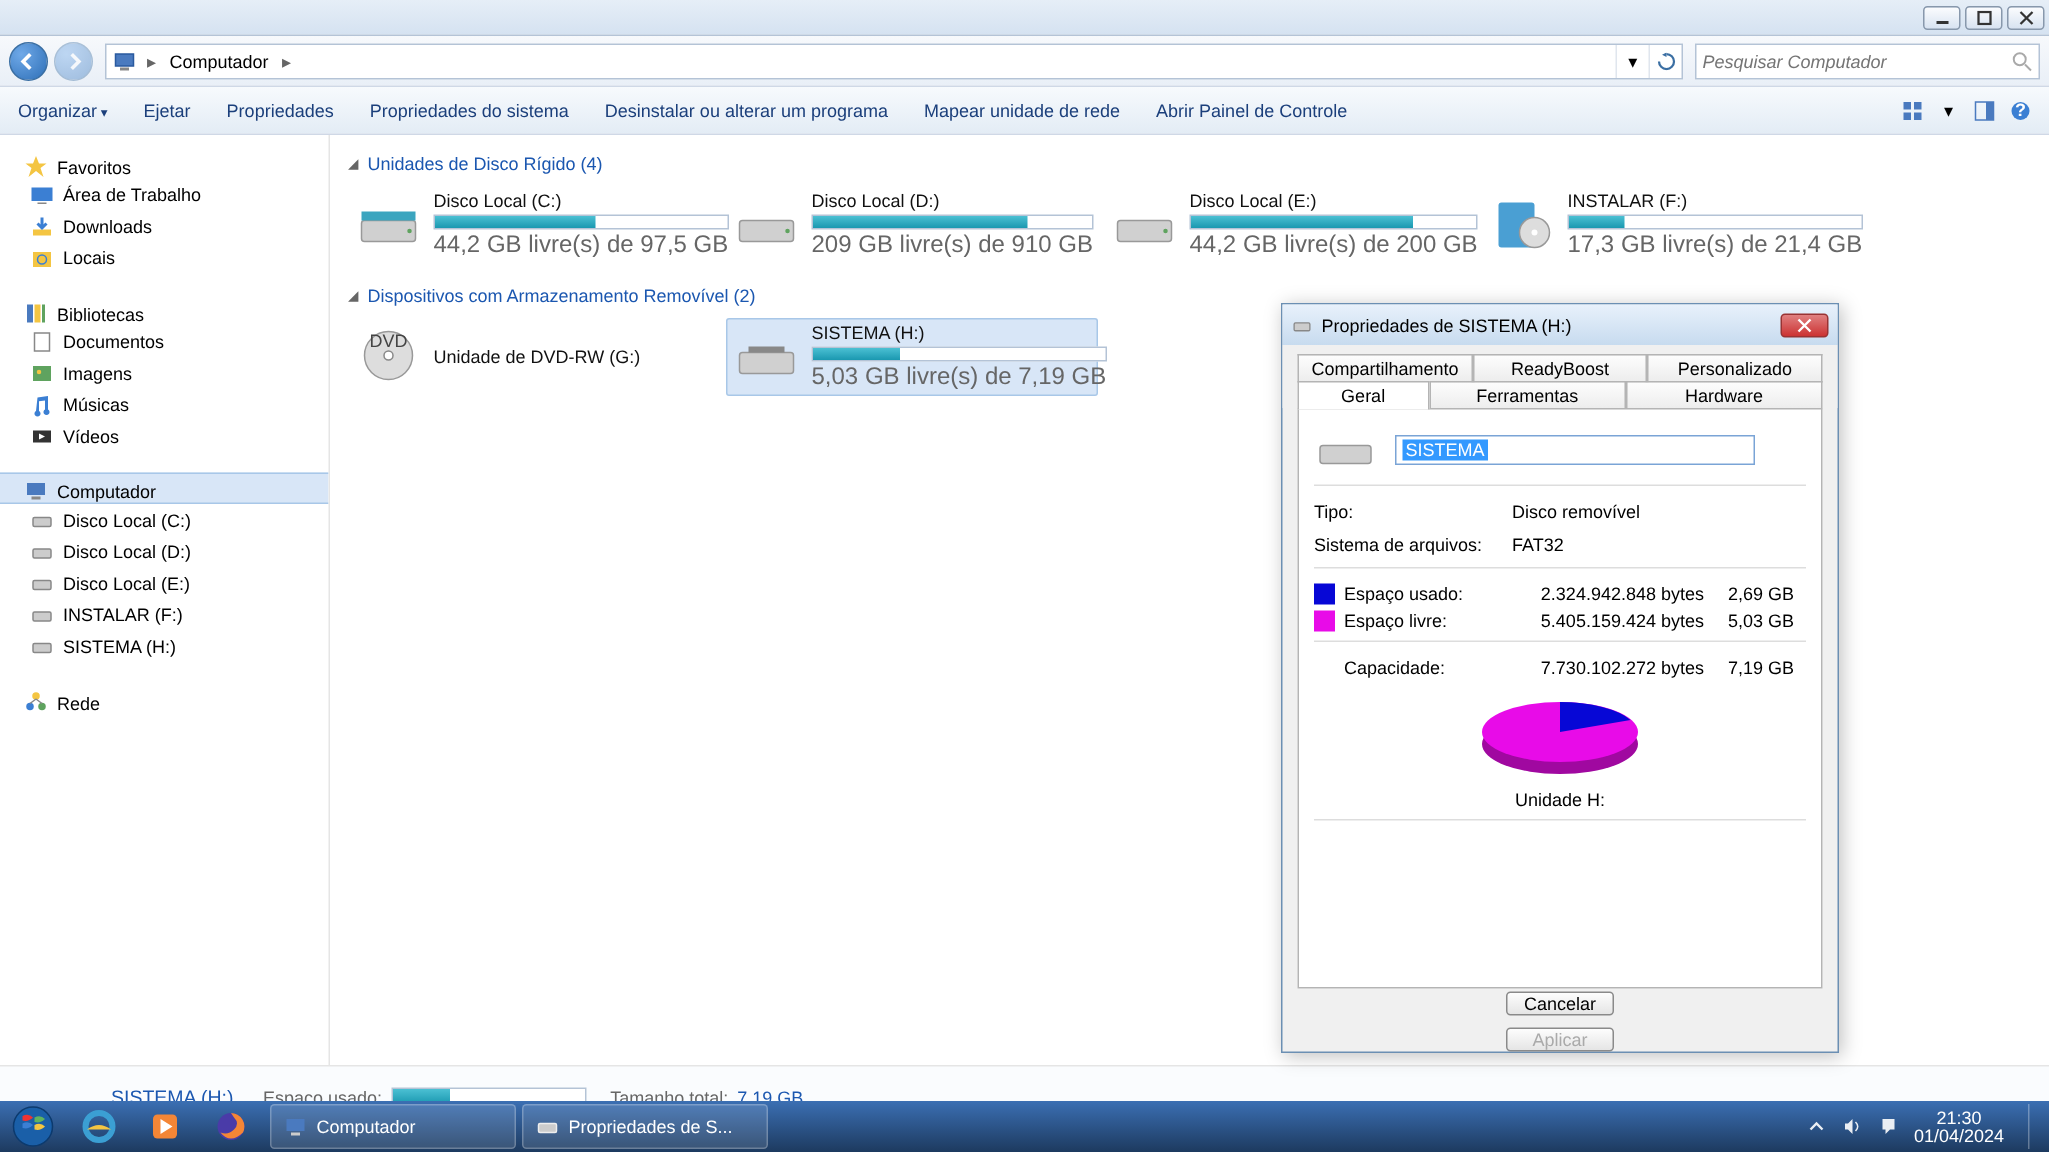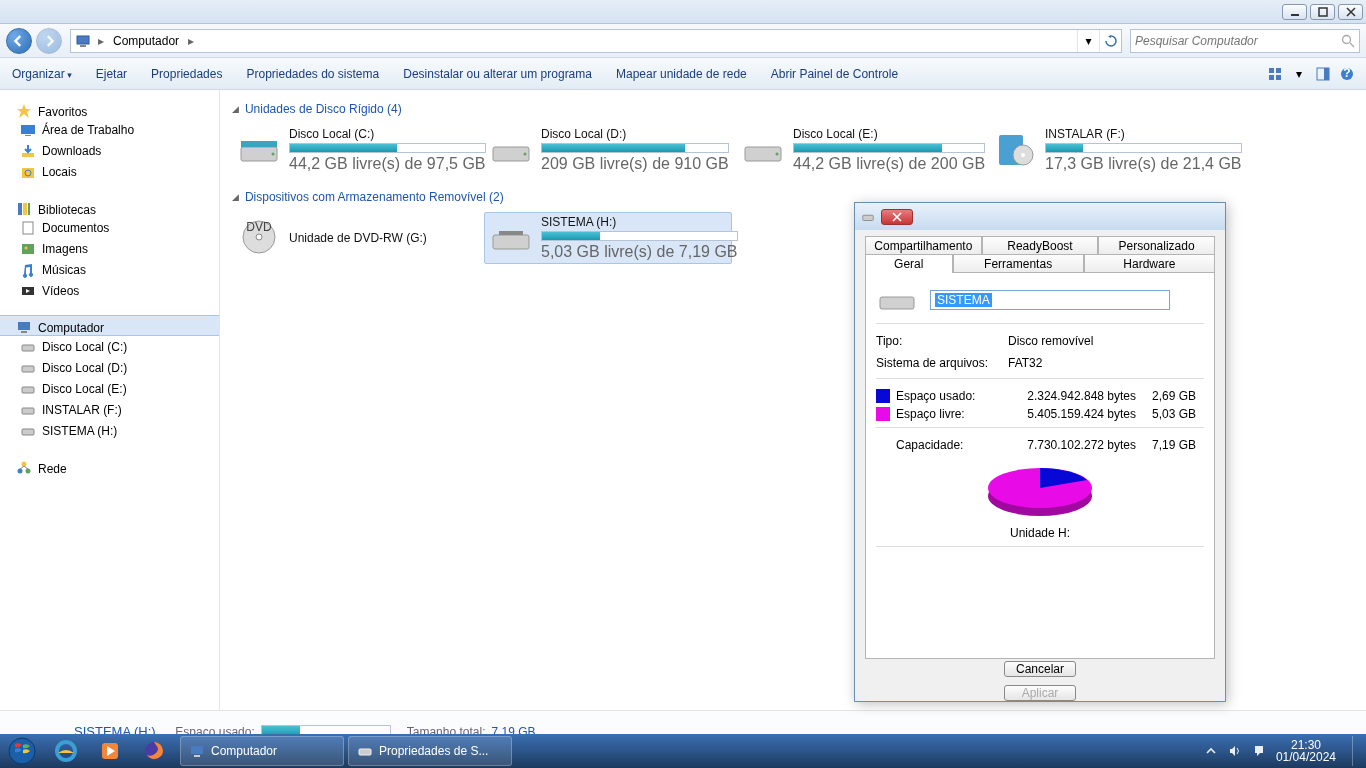--- a/index.html
+++ b/index.html
@@ -448,20 +448,21 @@
         <span class="val">Desligado</span>
       </div>
   </div>
 </div>
 
 <div class="props">
   <div class="phead">
     <svg width="14" height="14" viewBox="0 0 16 16">
         <rect x="2" y="6" width="12" height="6" rx="1" fill="#ccc" stroke="#888"></rect>
       </svg>
+    <span class="ptitle">Propriedades de SISTEMA (H:)</span>
     <div class="close-btn">
       <svg viewBox="0 0 10 10">
           <path d="M1 1 L9 9 M9 1 L1 9" stroke="#fff" stroke-width="1.6"></path>
         </svg>
     </div>
   </div>
   <div class="tabs">
     <div class="tab">Compartilhamento</div>
     <div class="tab">ReadyBoost</div>
     <div class="tab">Personalizado</div>

